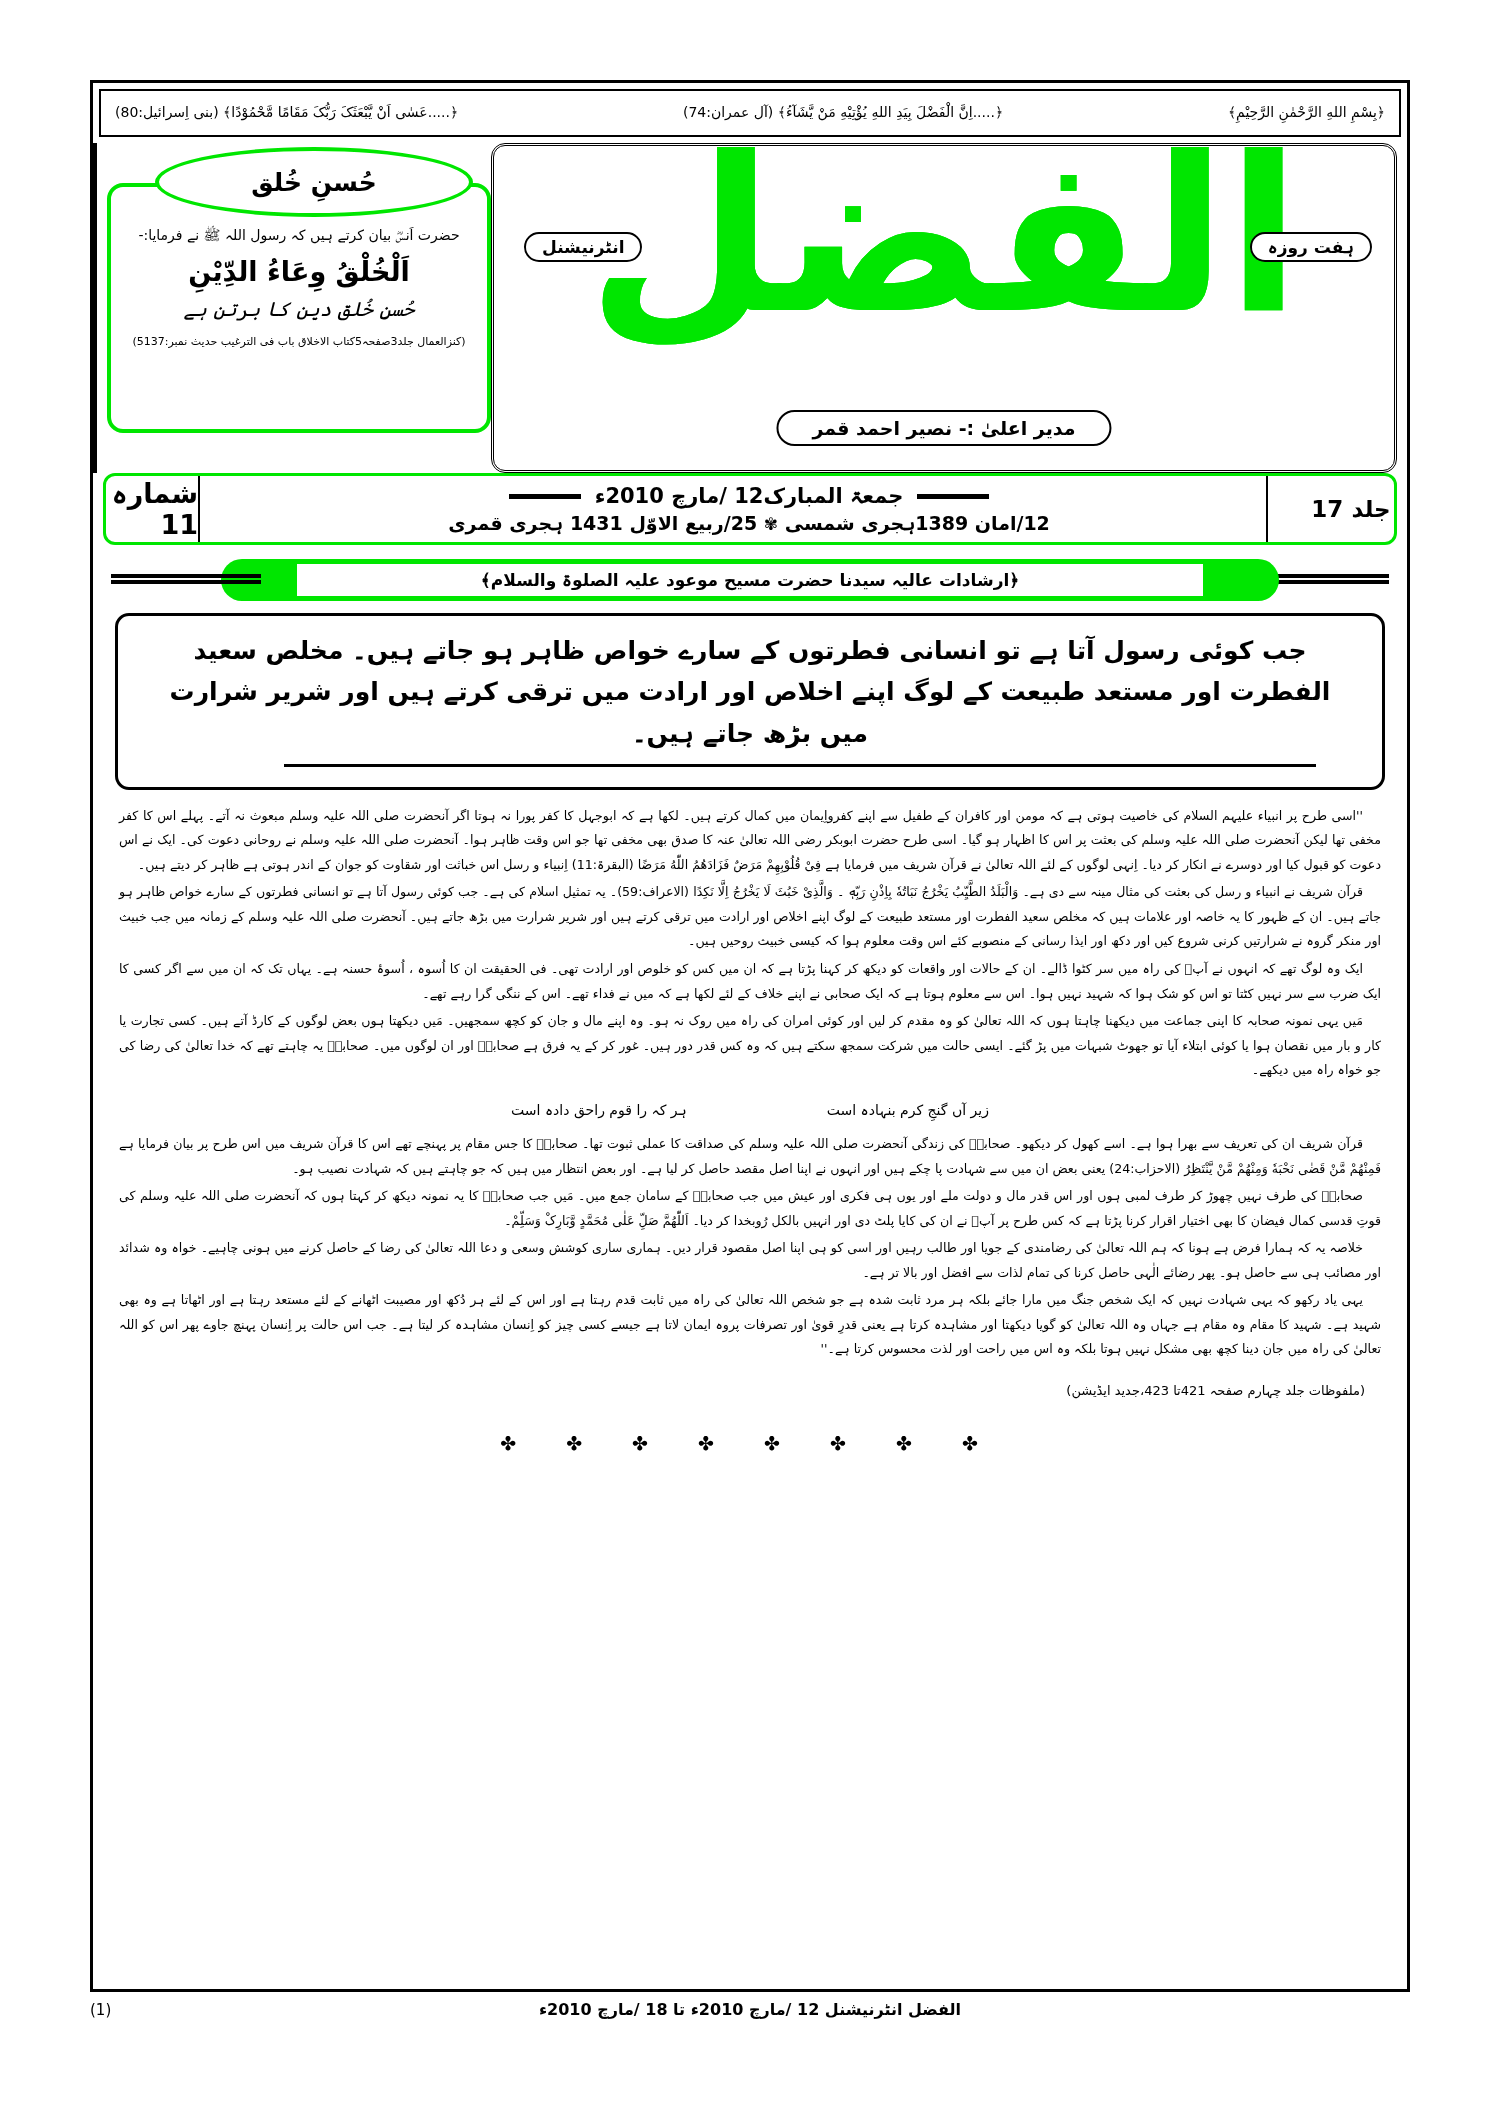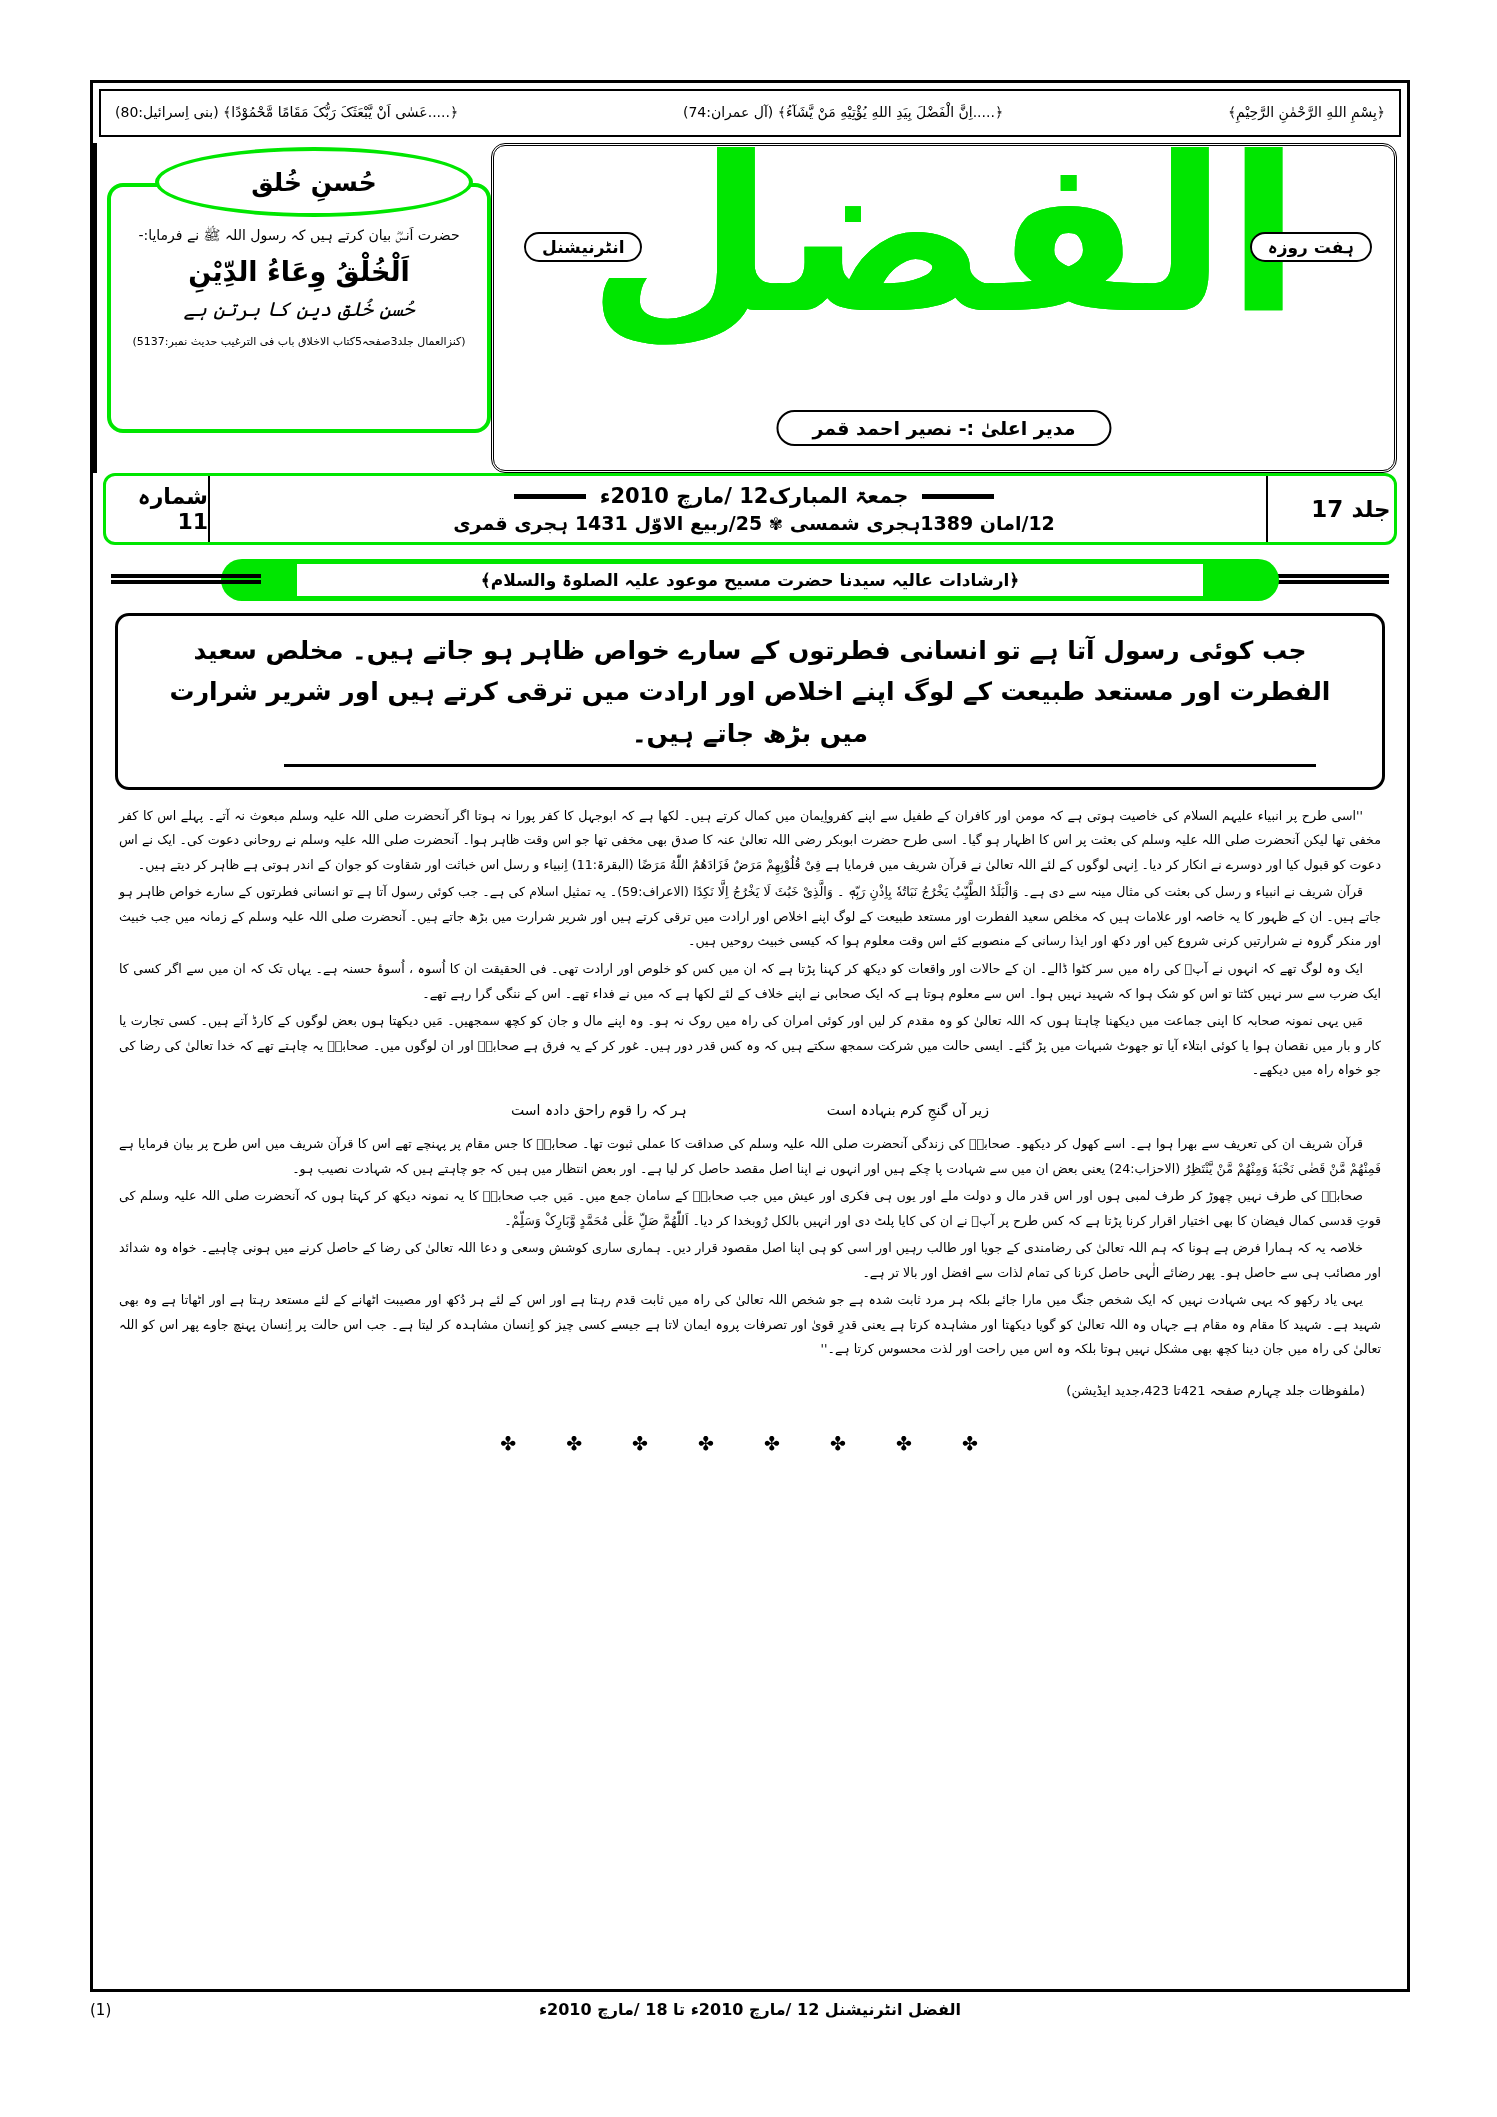--- a/index.html
+++ b/index.html
@@ -149,23 +149,22 @@
   .vol-cell{
     flex:0 0 86px;
     display:flex;align-items:center;justify-content:center;
     font-size:23px;font-weight:bold;direction:rtl;
     border-left:2px solid #000;
     padding-left:40px;
   }
   .issue-cell{
     flex:0 0 92px;
     display:flex;align-items:center;justify-content:center;
-    font-size:22px;font-weight:bold;direction:rtl;
+    font-size:27px;font-weight:bold;direction:rtl;
     border-right:2px solid #000;
-    padding-left:10px;
   }
   .date-cell{
     flex:1 1 auto;
     display:flex;flex-direction:column;
     align-items:center;justify-content:center;
     gap:4px;
     padding-left:32px;
   }
   .date-g{
     font-size:21px;font-weight:bold;direction:rtl;

